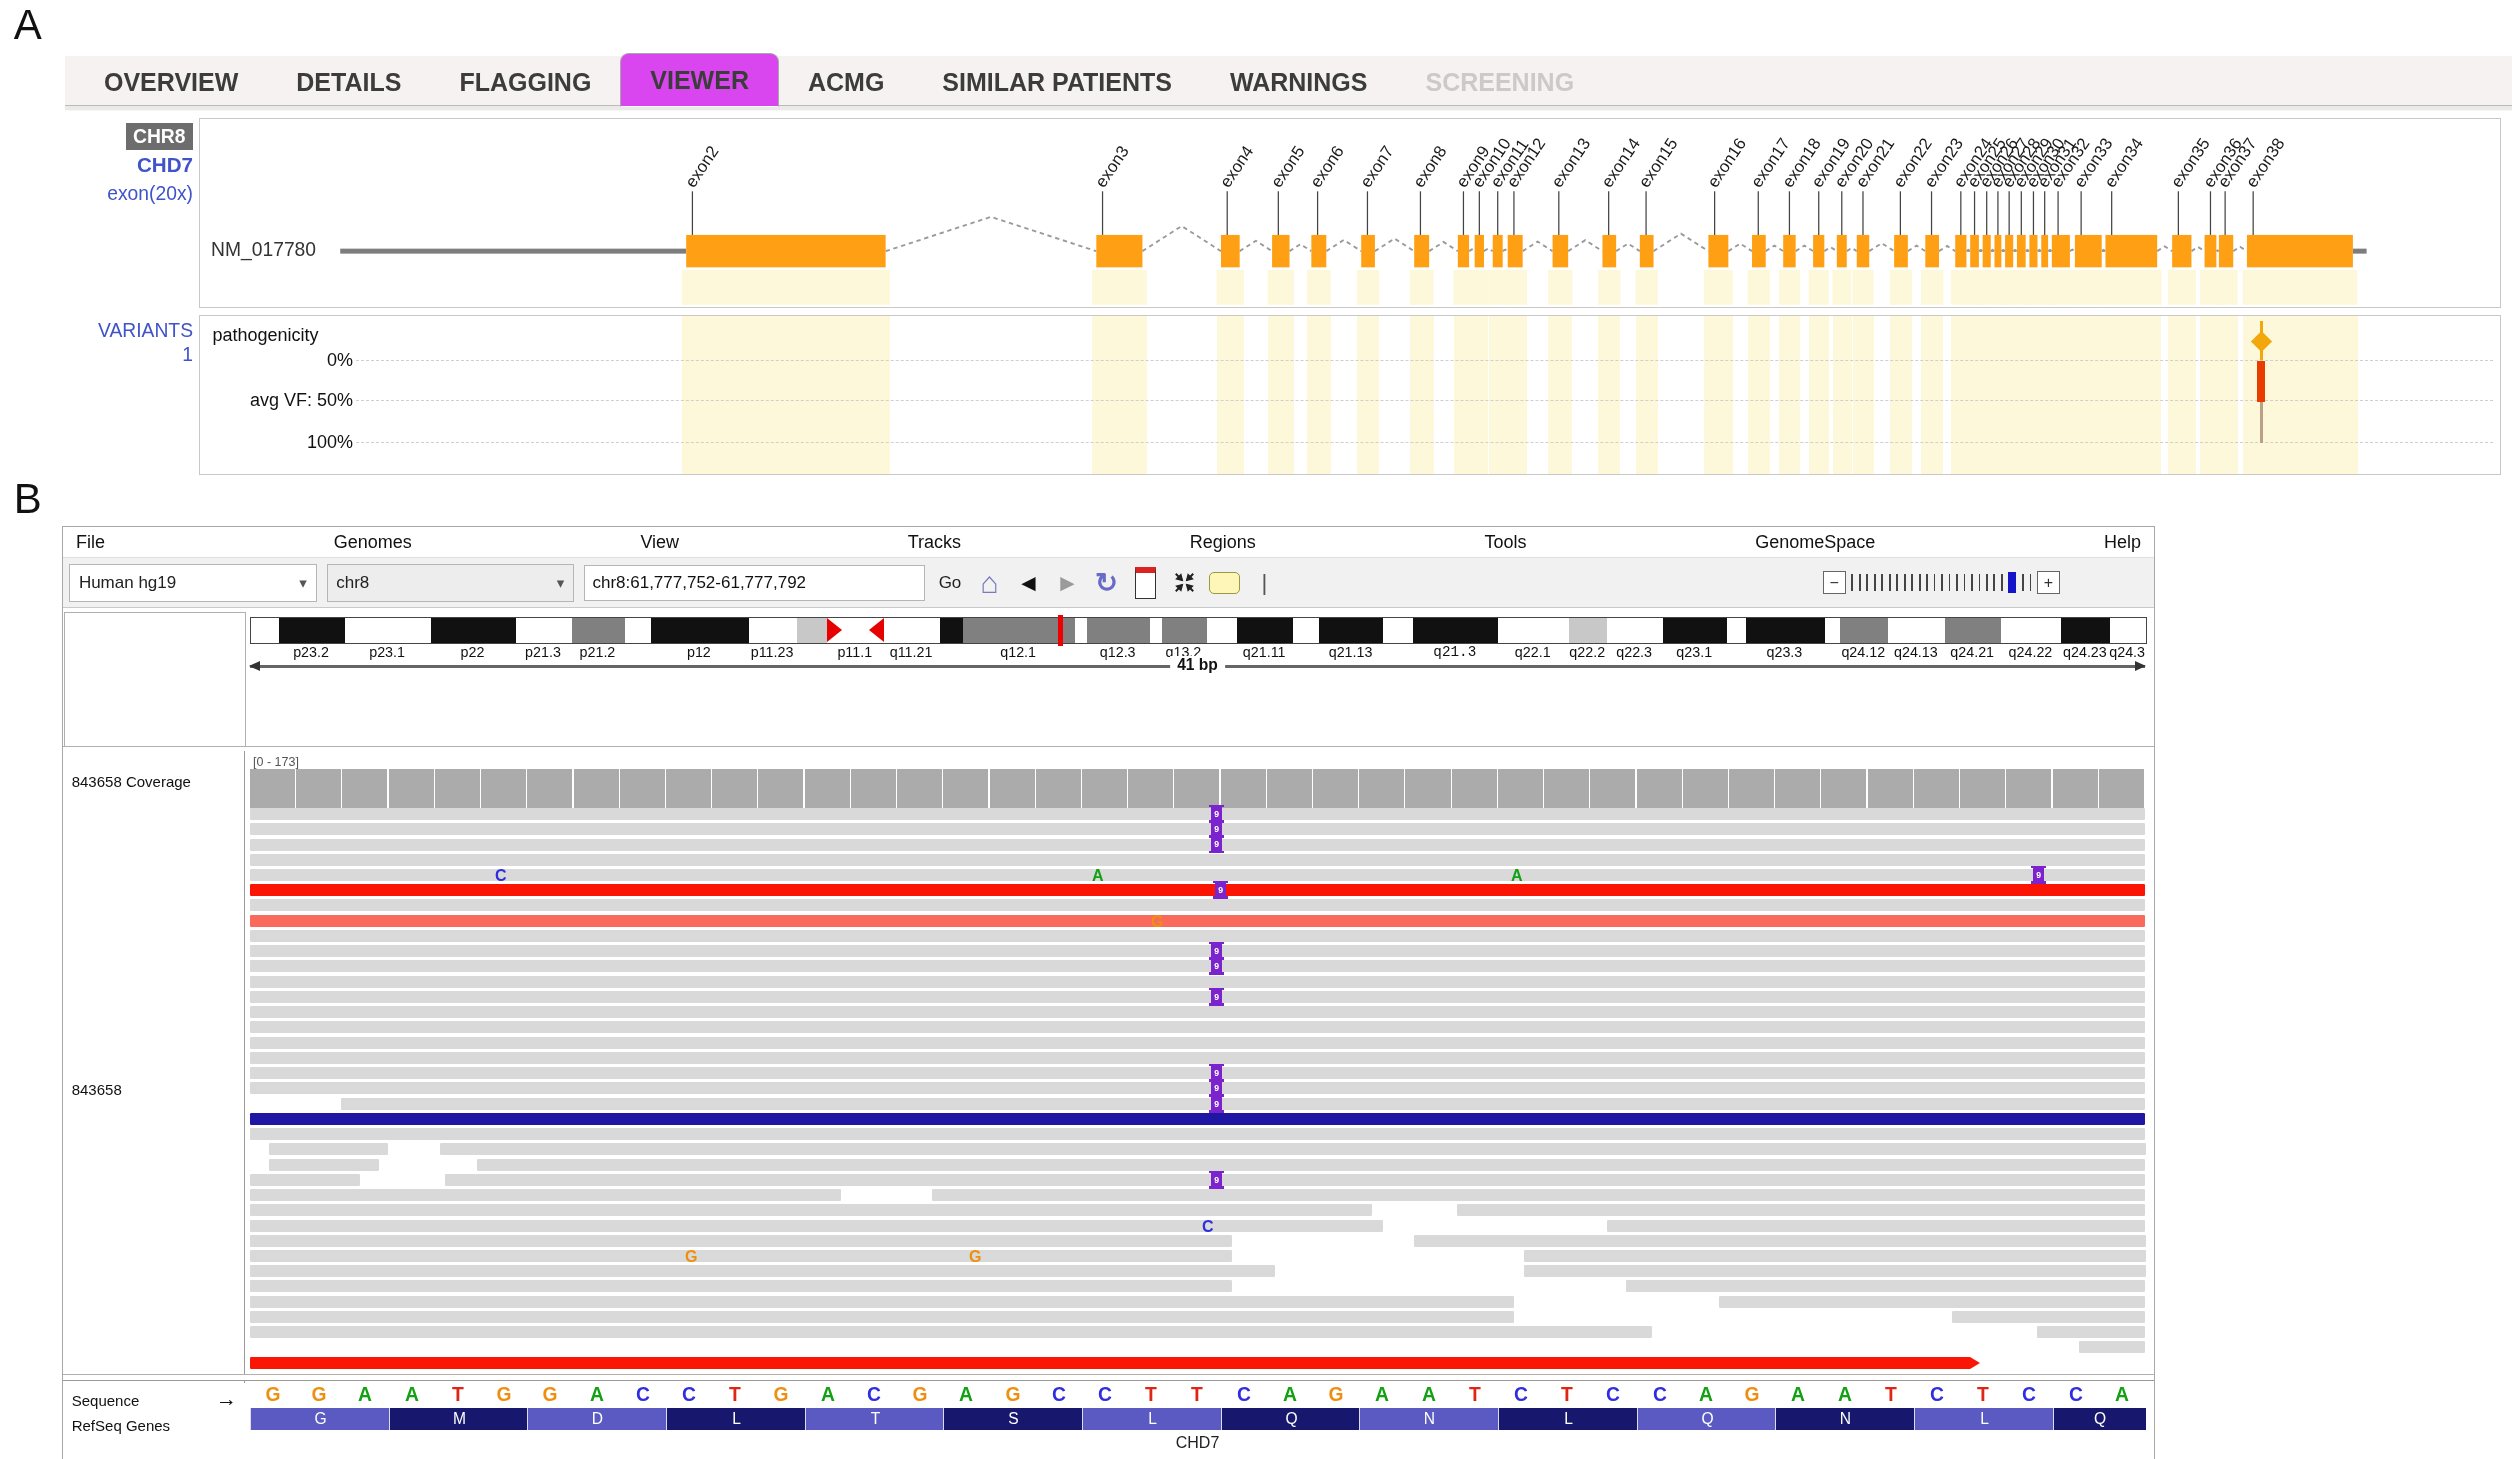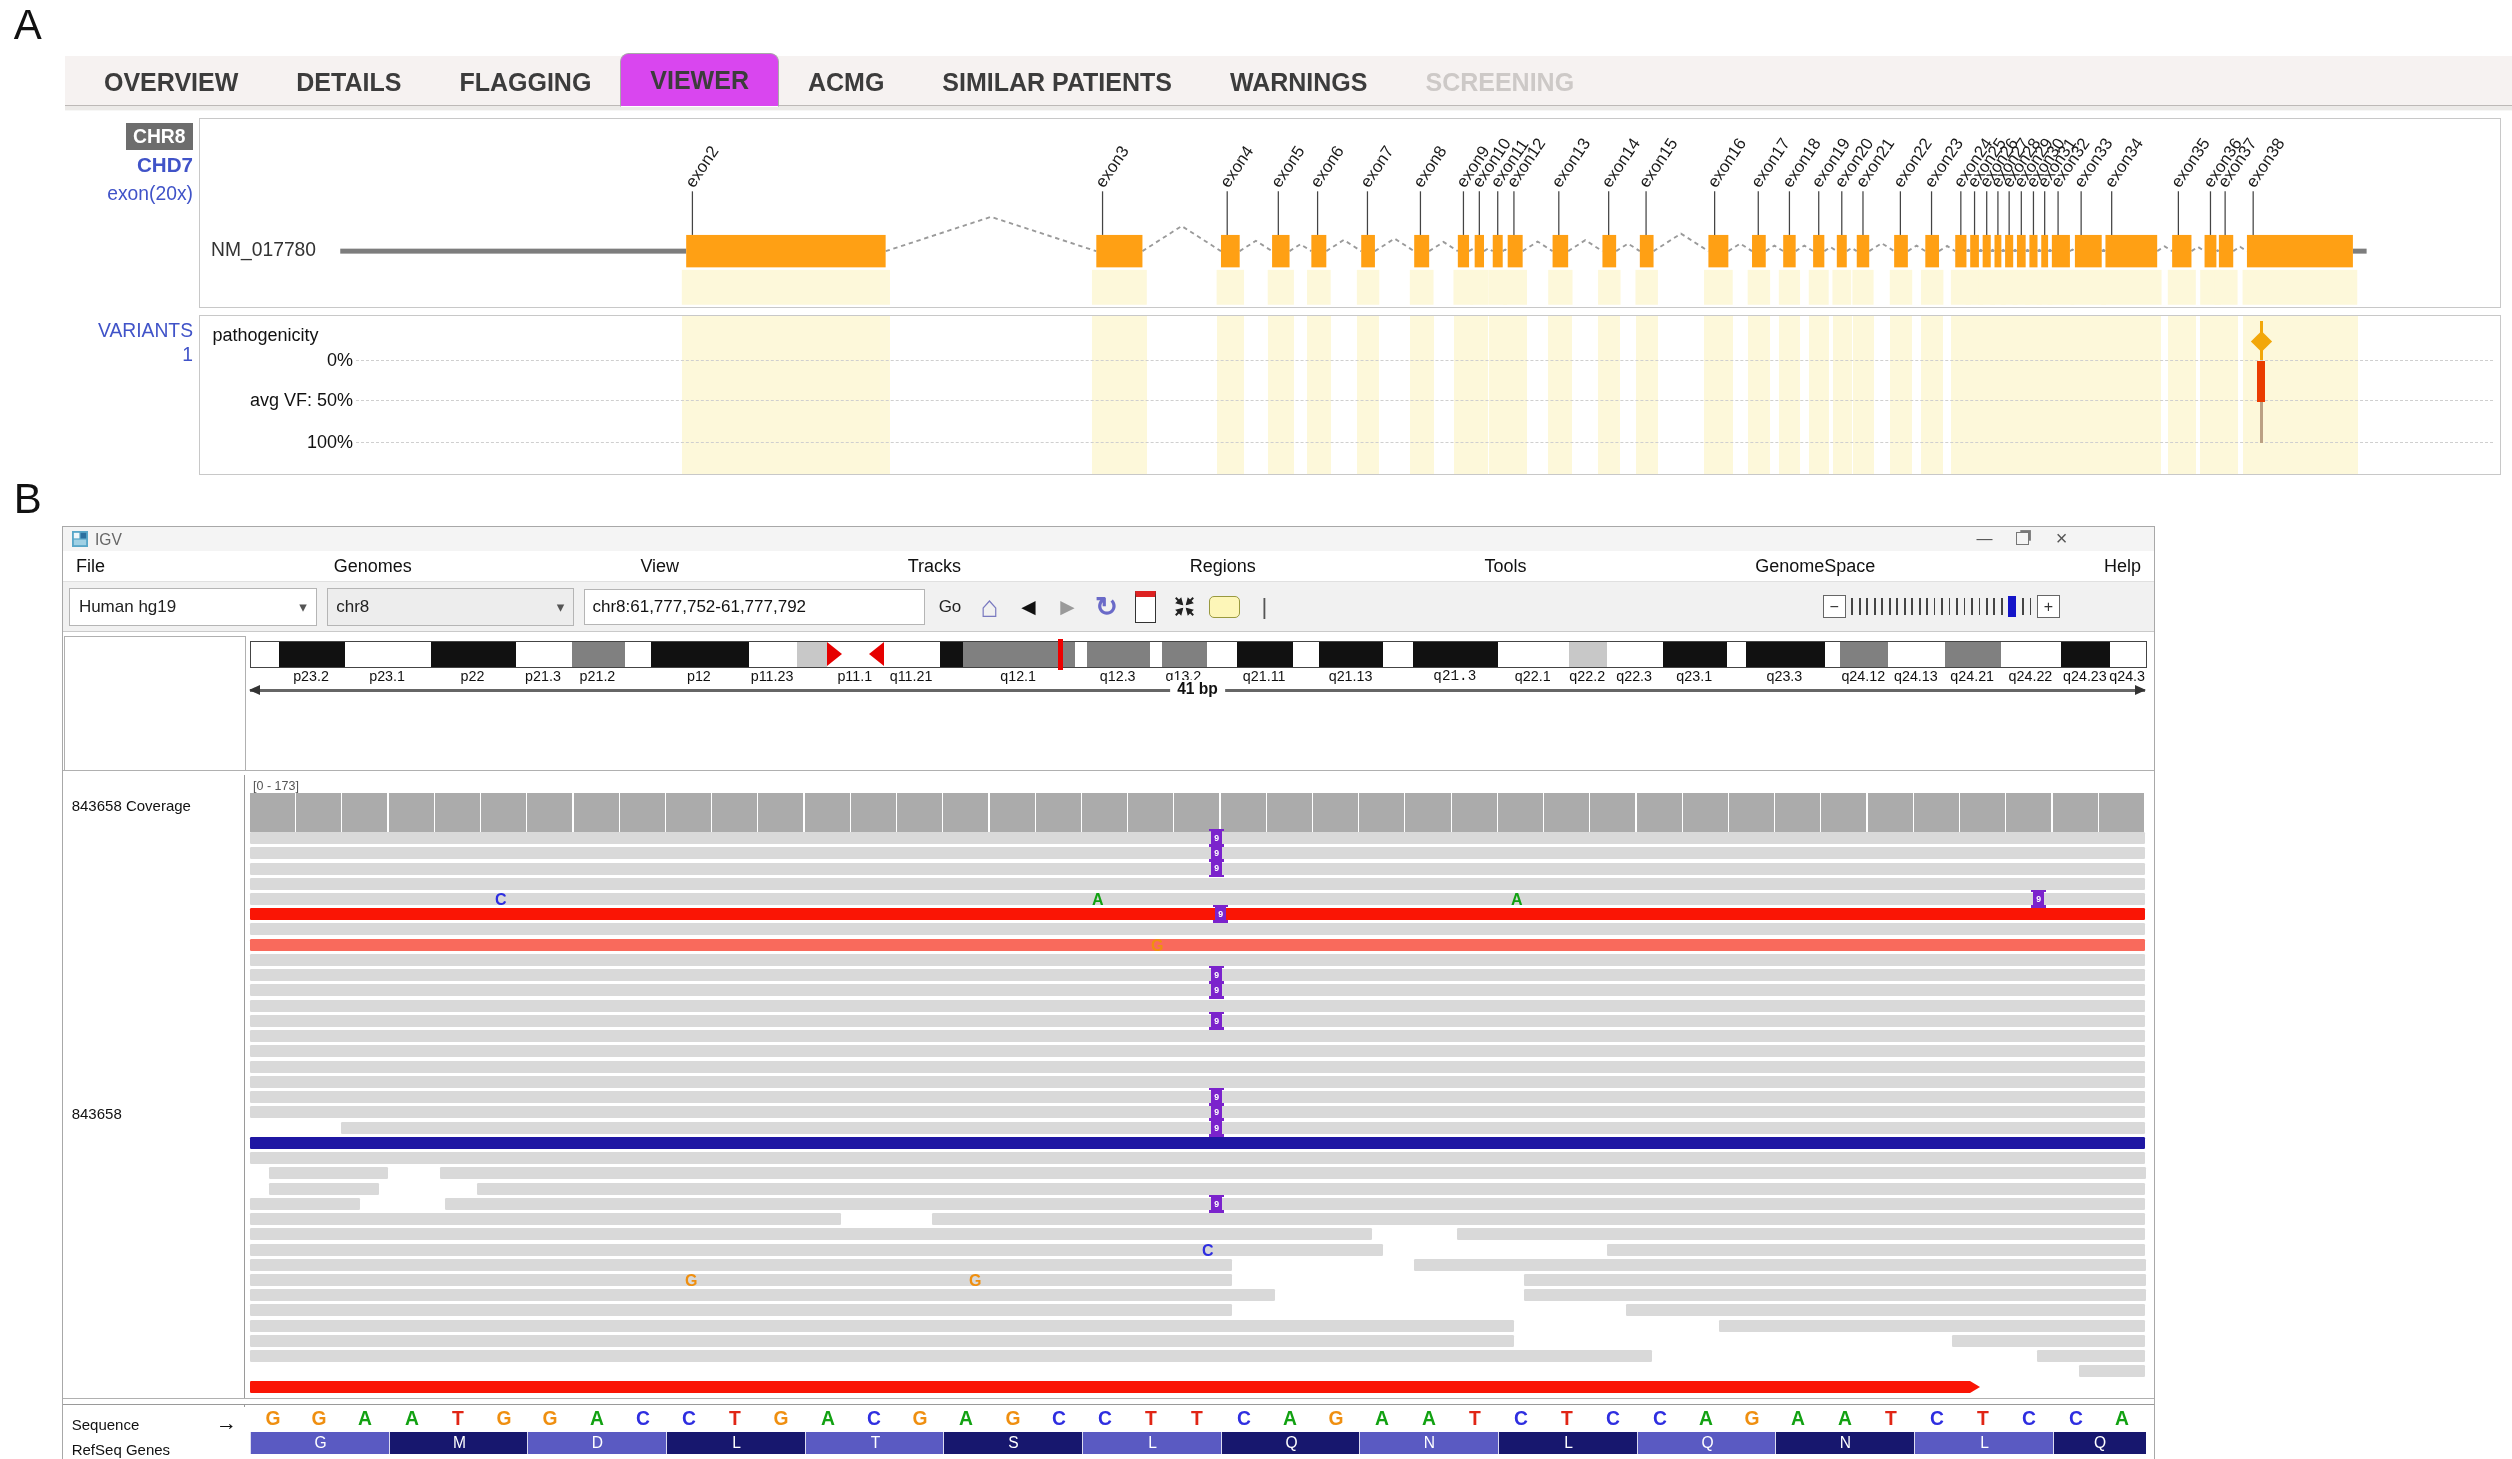--- a/index.html
+++ b/index.html
@@ -402,34 +402,20 @@
         <div class="ldiamond" style="left: 2054px; top: 18px;"></div>
         <div class="lred" style="left: 2057px; top: 45px; height: 41px;"></div>
         <div class="ltan" style="left: 2060px; top: 86px; height: 41px;"></div>
       </div>
   </div>
 
   <div class="abs figlabel" style="left:13.7px;top:475px;">B</div>
 
   <div class="abs" id="igv">
 
-    <div class="titlebar">
-      <svg class="abs" style="left:8.7px;top:3.7px;" width="16" height="16" viewBox="0 0 26 26">
-        <rect x="0" y="0" width="26" height="26" fill="#58a6c8"></rect>
-        <rect x="3" y="3" width="9" height="9" fill="#eef6fa"></rect>
-        <rect x="14" y="3" width="9" height="9" fill="#2b6f9e"></rect>
-        <rect x="3" y="14" width="20" height="9" fill="#9fd0e4"></rect>
-      </svg>
-      <span class="apptitle">IGV</span>
-      <span class="winctl" style="left:1909px;">—</span>
-      <span class="winctl" style="left:1947px;">
-        <span class="win-restore-box"></span>
-      </span>
-      <span class="winctl" style="left:1986px;font-size:20px;">×</span>
-    </div>
 
     <div class="menubar">
         <span class="menuitem">File</span>
         <span class="menuitem">Genomes</span>
         <span class="menuitem">View</span>
         <span class="menuitem">Tracks</span>
         <span class="menuitem">Regions</span>
         <span class="menuitem">Tools</span>
         <span class="menuitem">GenomeSpace</span>
         <span class="menuitem">Help</span>

